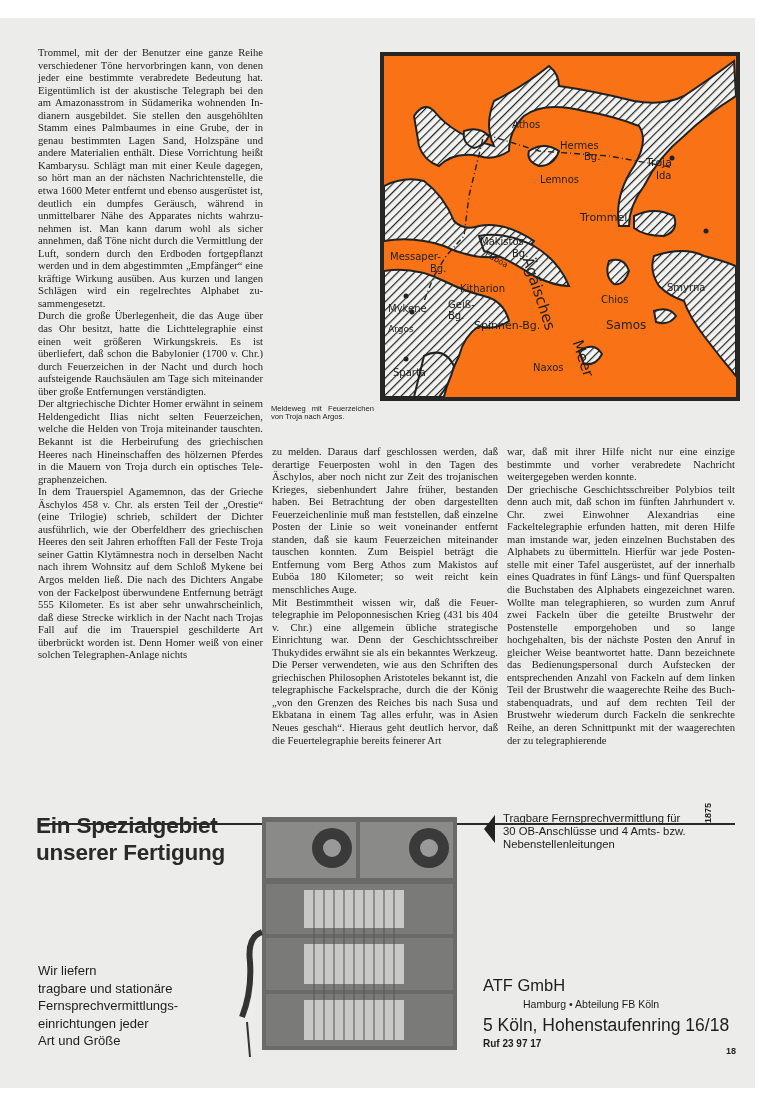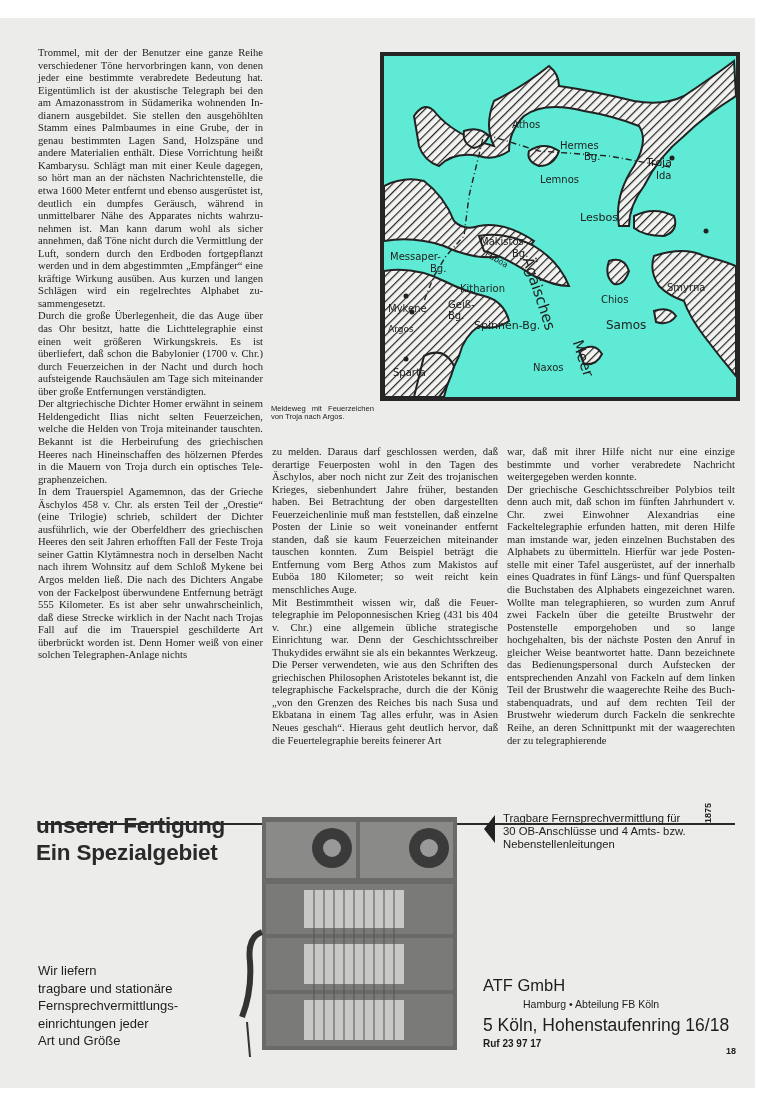--- a/index.html
+++ b/index.html
@@ -6,21 +6,21 @@
   body { width:778px; height:1100px; background:#ffffff; position:relative; overflow:hidden; }
   .page { position:absolute; left:0; top:18px; width:755px; height:1070px; background:#ececea; }
   .serif { font-family:"Liberation Serif", "DejaVu Serif", serif; color:#1d1d1d; }
   .sans { font-family:"Liberation Sans", "DejaVu Sans", sans-serif; color:#1d1d1d; }
   .col { position:absolute; font-size:10.6px; line-height:12.55px; text-align:justify; hyphens:manual; }
   .col p { margin:0; text-indent:0; }
   .col1 { left:38px; top:47px; width:225px; }
   .col2 { left:272px; top:446px; width:226px; }
   .col3 { left:507px; top:446px; width:228px; }
   .caption { position:absolute; left:271px; top:405px; width:103px; font-size:7.6px; line-height:8.4px; text-align:justify; }
-  .map { position:absolute; left:380px; top:52px; width:360px; height:349px; border:4px solid #262626; background:#5eead4; box-sizing:border-box; }
+  .map { position:absolute; left:380px; top:52px; width:360px; height:349px; border:4px solid #262626; background:#f97316; box-sizing:border-box; }
   .map svg { position:absolute; left:0; top:0; }
   .maplabel { position:absolute; font-family:"DejaVu Sans", sans-serif; font-size:10px; color:#222; white-space:nowrap; line-height:11px; }
   .rule { position:absolute; left:38px; top:823px; width:697px; height:2px; background:#2a2a2a; }
   .ad-headline { position:absolute; left:36px; top:812px; font-weight:bold; font-size:22.5px; line-height:27px; color:#2a2a2a; letter-spacing:-0.2px; }
   .ad-tagline { position:absolute; left:38px; top:962px; font-size:13px; line-height:17.5px; }
   .ad-tagline div { white-space:nowrap; }
   .ad-product { position:absolute; left:503px; top:812px; font-size:11.3px; line-height:13px; width:190px; }
   .ad-arrow { position:absolute; left:484px; top:815px; width:0; height:0; border-top:14px solid transparent; border-bottom:14px solid transparent; border-right:11px solid #222; }
   .ad-code { position:absolute; left:703px; top:823px; font-size:9px; font-weight:bold; transform:rotate(-90deg); transform-origin:left top; }
   .company { position:absolute; left:483px; top:976px; }
@@ -88,21 +88,21 @@
       <circle cx="28" cy="256" r="2.5"></circle>
       <circle cx="22" cy="303" r="2.5"></circle>
     </g>
   </svg>
   <span class="maplabel" style="left:128px;top:63px;">Athos</span>
   <span class="maplabel" style="left:176px;top:84px;">Hermes</span>
   <span class="maplabel" style="left:200px;top:95px;">Bg.</span>
   <span class="maplabel" style="left:156px;top:118px;">Lemnos</span>
   <span class="maplabel" style="left:262px;top:101px;font-size:11px;">Troja</span>
   <span class="maplabel" style="left:272px;top:114px;">Ida</span>
-  <span class="maplabel" style="left:196px;top:156px;font-size:11px;">Lesbos</span>
+  <span class="maplabel" style="left:196px;top:156px;font-size:11px;">Trommel</span>
   <span class="maplabel" style="left:148px;top:200px;font-size:15px;transform:rotate(72deg);transform-origin:left top;">Ägäisches</span>
   <span class="maplabel" style="left:198px;top:283px;font-size:15px;transform:rotate(72deg);transform-origin:left top;">Meer</span>
   <span class="maplabel" style="left:96px;top:180px;">Makistos-</span>
   <span class="maplabel" style="left:128px;top:192px;">Bg.</span>
   <span class="maplabel" style="left:100px;top:198px;font-size:8px;transform:rotate(30deg);">Euböa</span>
   <span class="maplabel" style="left:6px;top:195px;">Messaper-</span>
   <span class="maplabel" style="left:46px;top:207px;">Bg.</span>
   <span class="maplabel" style="left:76px;top:227px;">Kitharion</span>
   <span class="maplabel" style="left:4px;top:247px;">Mykene</span>
   <span class="maplabel" style="left:64px;top:243px;">Geiß-</span>
@@ -124,22 +124,22 @@
 </div>
 
 <div class="col col3 serif">
   <p>war, daß mit ihrer Hilfe nicht nur eine ein­zige bestimmte und vorher verabredete Nachricht weitergegeben werden konnte.</p>
   <p>Der griechische Geschichtsschreiber Polybios teilt denn auch mit, daß schon im fünften Jahrhundert v. Chr. zwei Einwohner Alexan­drias eine Fackeltelegraphie erfunden hat­ten, mit deren Hilfe man imstande war, jeden einzelnen Buchstaben des Alphabets zu übermitteln. Hierfür war jede Posten­stelle mit einer Tafel ausgerüstet, auf der innerhalb eines Quadrates in fünf Längs- und fünf Querspalten die Buchstaben des Alphabets eingezeichnet waren. Wollte man telegraphieren, so wurden zum Anruf zwei Fackeln über die geteilte Brustwehr der Postenstelle emporgehoben und so lange hochgehalten, bis der nächste Posten den Anruf in gleicher Weise beantwortet hatte. Dann bezeichnete das Bedienungspersonal durch Aufstecken der entsprechenden An­zahl von Fackeln auf dem linken Teil der Brustwehr die waagerechte Reihe des Buch­stabenquadrats, und auf dem rechten Teil der Brustwehr wiederum durch Fackeln die senkrechte Reihe, an deren Schnittpunkt mit der waagerechten der zu telegraphierende</p>
 </div>
 
 <div class="rule"></div>
 
 <div class="ad-headline sans">
+  <div>Ein Spezialgebiet</div>
   <div>unserer Fertigung</div>
-  <div>Ein Spezialgebiet</div>
 </div>
 
 <svg class="photo" viewBox="0 0 230 250">
   <rect x="30" y="5" width="195" height="233" fill="#6a6a68"></rect>
   <rect x="34" y="10" width="90" height="56" fill="#8a8a88"></rect>
   <rect x="128" y="10" width="93" height="56" fill="#8a8a88"></rect>
   <circle cx="100" cy="36" r="20" fill="#3a3a3a"></circle>
   <circle cx="100" cy="36" r="9" fill="#999"></circle>
   <circle cx="197" cy="36" r="20" fill="#3a3a3a"></circle>
   <circle cx="197" cy="36" r="9" fill="#999"></circle>

